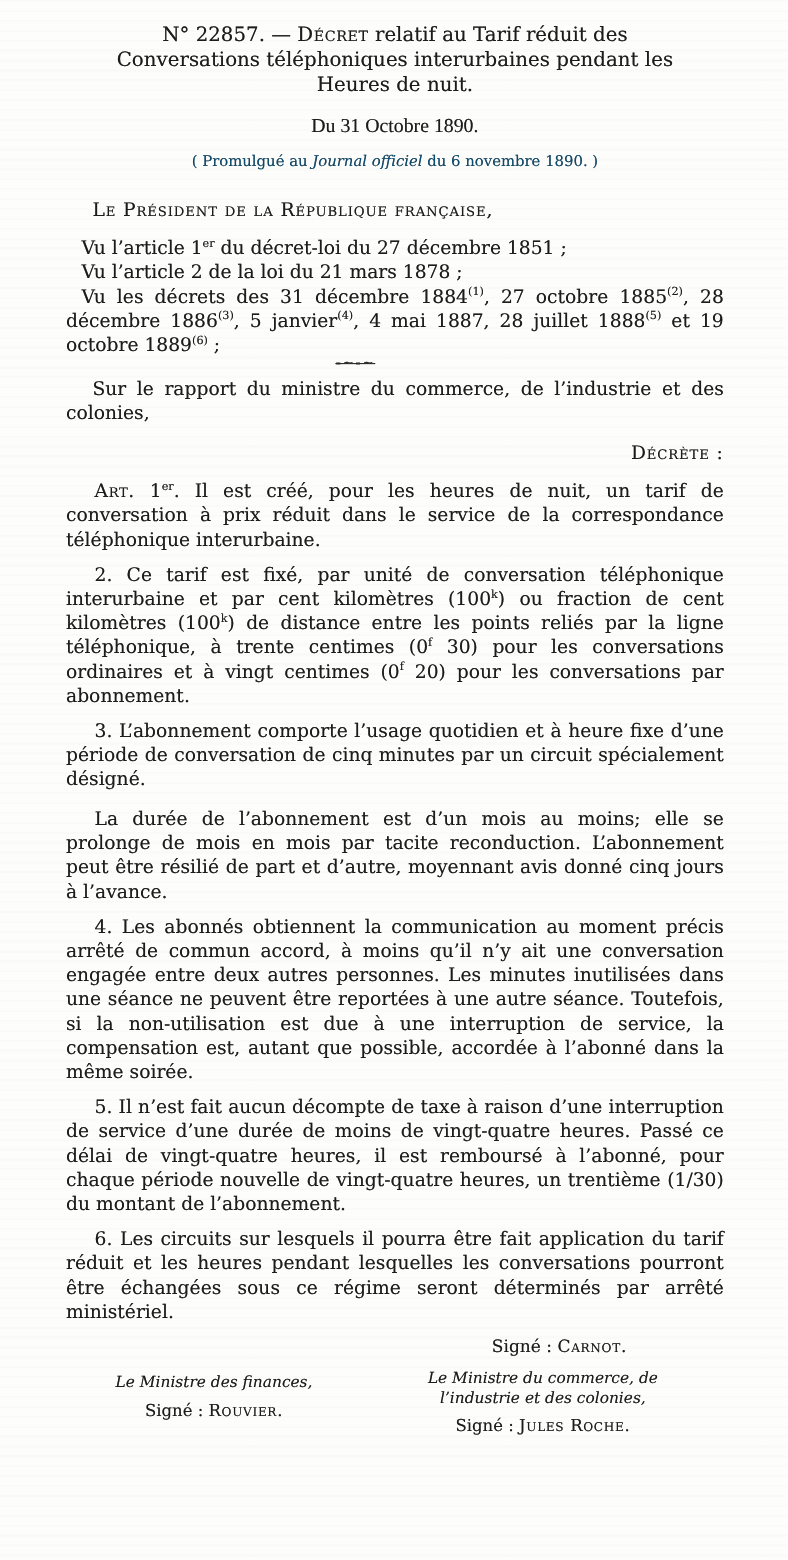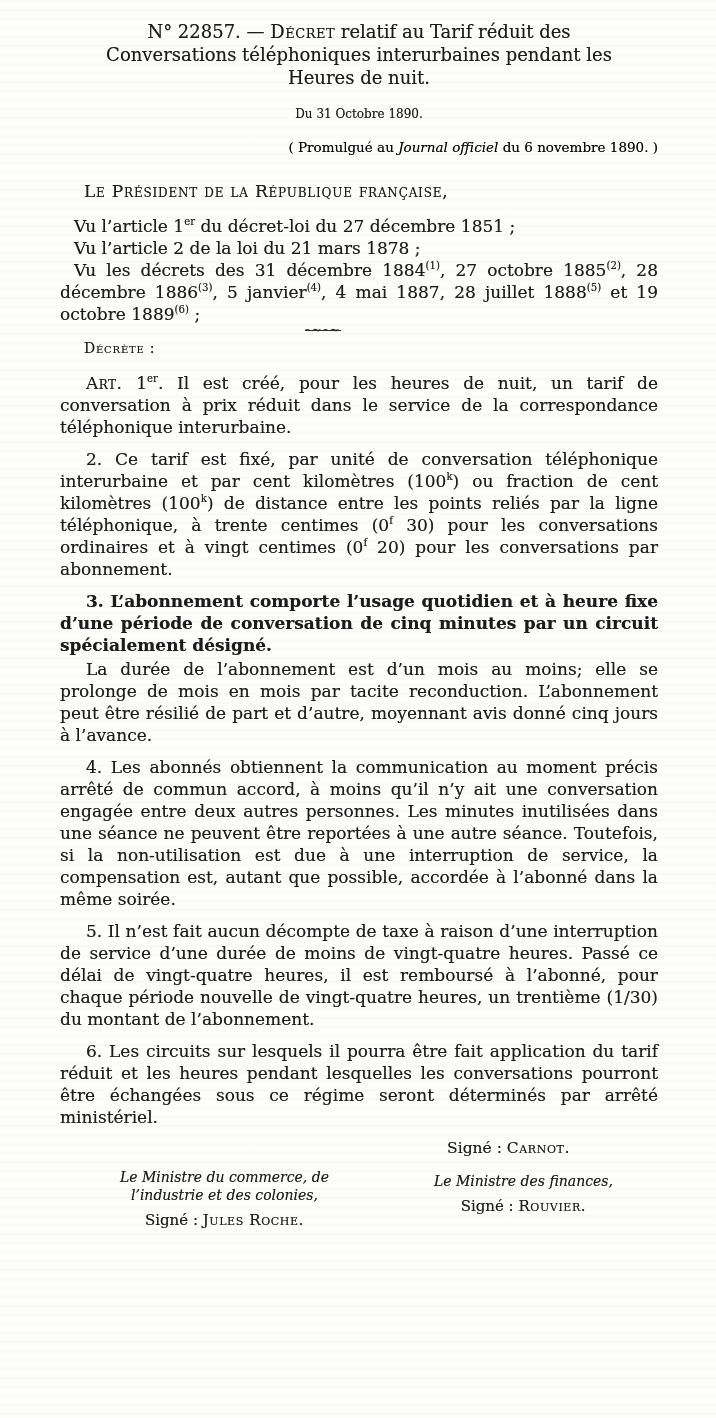--- a/index.html
+++ b/index.html
@@ -29,30 +29,31 @@
   .title {
     text-align: center;
     font-size: 18px;
     line-height: 23px;
     padding: 0 34px;
     margin: 0 0 15px 0;
   }
   .title .sc { font-variant: small-caps; letter-spacing: 0.5px; }
   .date-line {
     text-align: center;
-    font-size: 12px;
+    font-size: 18px;
     line-height: 20px;
     margin: 0 0 15px 0;
+    font-family: Liberation Serif, serif;
   }
   .promulgation {
-    text-align: right;
+    text-align: center;
     font-size: 13.5px;
     line-height: 17px;
     margin: 0 0 24px 0;
-    color: #000000;
+    color: #0c4a6e;
   }
   .promulgation .it { font-style: italic; }
 
   
   .p {
     font-size: 17px;
     line-height: 22px;
     text-align: justify;
     text-indent: 26px;
     margin: 0;
@@ -86,24 +87,25 @@
     letter-spacing: 1.5px;
     color: #2e2e2e;
     filter: blur(0.4px);
     line-height: 10px;
     text-decoration: line-through;
   }
   .rapport { margin: 6px 0 14px 0; text-indent: 24px; }
   .decrete {
     font-variant: small-caps;
     letter-spacing: 0.8px;
-    font-size: 14px;
+    font-size: 17px;
     line-height: 22px;
     text-indent: 24px;
     margin: 0 0 13px 0;
+    text-align: right;
   }
   .article { margin-bottom: 10px; }
   .article .sc { font-variant: small-caps; letter-spacing: 0.5px; }
   .article .it { font-style: italic; }
 
   
   .fait {
     font-size: 17px;
     line-height: 22px;
     text-indent: 24px;
@@ -160,54 +162,55 @@
   </p>
 
   <p class="p visa">Vu l’article 2 de la loi du 21 mars 1878 ;</p>
 
   <p class="p visa">
     <span>Vu les décrets des 31 décembre 1884</span><sup class="fnref">(1)</sup><span>, 27 octobre 1885</span><sup class="fnref">(2)</sup><span>, 28 décembre 1886</span><sup class="fnref">(3)</sup><span>, 5 janvier</span><sup class="fnref">(4)</sup><span>, 4 mai 1887, 28 juillet 1888</span><sup class="fnref">(5)</sup><span> et 19 octobre 1889</span><sup class="fnref">(6)</sup><span> ;</span>
   </p>
 
   <span class="artifact">-~-~</span>
 
+  <p class="p rapport">Sur le rapport du ministre du commerce, de l’industrie et des colonies,</p>
 
   <p class="decrete">Décrète :</p>
 
   <p class="p article">
     <span class="sc">Art.</span><span> 1</span><sup class="fnref">er</sup><span>. Il est créé, pour les heures de nuit, un tarif de conversation à prix réduit dans le service de la correspondance téléphonique interurbaine.</span>
   </p>
 
   <p class="p article">
     <span>2. Ce tarif est fixé, par unité de conversation téléphonique interurbaine et par cent kilomètres (100</span><sup class="supk">k</sup><span>) ou fraction de cent kilomètres (100</span><sup class="supk">k</sup><span>) de distance entre les points reliés par la ligne téléphonique, à trente centimes (0</span><sup class="supk">f</sup><span> 30) pour les conversations ordinaires et à vingt centimes (0</span><sup class="supk">f</sup><span> 20) pour les conversations par abonnement.</span>
   </p>
 
-  <p class="p article" style="margin-bottom:2px;font-weight:bold;">3. L’abonnement comporte l’usage quotidien et à heure fixe d’une période de conversation de cinq minutes par un circuit spécialement désigné.</p>
+  <p class="p article" style="margin-bottom:14px;">3. L’abonnement comporte l’usage quotidien et à heure fixe d’une période de conversation de cinq minutes par un circuit spécialement désigné.</p>
   <p class="p article">La durée de l’abonnement est d’un mois au moins; elle se prolonge de mois en mois par tacite reconduction. L’abonnement peut être résilié de part et d’autre, moyennant avis donné cinq jours à l’avance.</p>
 
   <p class="p article">4. Les abonnés obtiennent la communication au moment précis arrêté de commun accord, à moins qu’il n’y ait une conversation engagée entre deux autres personnes. Les minutes inutilisées dans une séance ne peuvent être reportées à une autre séance. Toutefois, si la non-utilisation est due à une interruption de service, la compensation est, autant que possible, accordée à l’abonné dans la même soirée.</p>
 
   <p class="p article">5. Il n’est fait aucun décompte de taxe à raison d’une interruption de service d’une durée de moins de vingt-quatre heures. Passé ce délai de vingt-quatre heures, il est remboursé à l’abonné, pour chaque période nouvelle de vingt-quatre heures, un trentième (1/30) du montant de l’abonnement.</p>
 
   <p class="p article">6. Les circuits sur lesquels il pourra être fait application du tarif réduit et les heures pendant lesquelles les conversations pourront être échangées sous ce régime seront déterminés par arrêté ministériel.</p>
 
 
 
   <p class="sig-president">
     <span>Signé : </span><span class="name-sc">Carnot.</span>
   </p>
 
   <div class="ministers">
+    <div class="minister-col left">
+      <p class="minister-title">Le Ministre des finances,</p>
+      <p class="minister-sign">
+        <span>Signé : </span><span class="name-sc">Rouvier.</span>
+      </p>
+    </div>
     <div class="minister-col right">
       <p class="minister-title">Le Ministre du commerce, de l’industrie et des colonies,</p>
       <p class="minister-sign">
         <span>Signé : </span><span class="name-sc">Jules Roche.</span>
       </p>
     </div>
-    <div class="minister-col left">
-      <p class="minister-title">Le Ministre des finances,</p>
-      <p class="minister-sign">
-        <span>Signé : </span><span class="name-sc">Rouvier.</span>
-      </p>
-    </div>
   </div>
 
 </div>
 
 </body></html>

